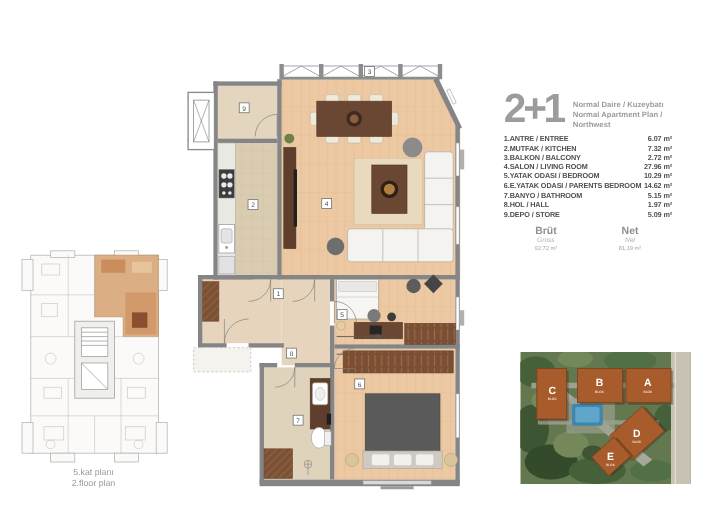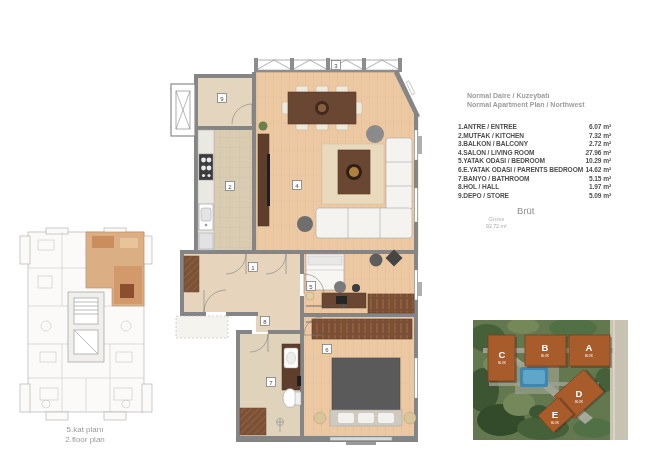--- a/index.html
+++ b/index.html
@@ -10,21 +10,21 @@
   #info-header{left:458px;top:84px;width:172px;display:flex;align-items:flex-start;}
   #apt-type{font-size:37px;font-weight:bold;color:#9c9c9c;letter-spacing:-3px;line-height:30px;}
   #apt-sub{margin-left:9px;padding-top:7px;}
   #apt-sub div{font-size:7px;font-weight:bold;color:#9c9c9c;line-height:9px;letter-spacing:0;}
   #room-list{left:458px;top:123px;width:153px;}
   .room-row{display:flex;justify-content:space-between;font-size:6.6px;font-weight:bold;
             color:#4f4f4f;line-height:8.6px;letter-spacing:-0.1px;}
   .room-row .val{color:#4f4f4f;}
   #totals{left:458px;top:206px;width:153px;display:flex;}
   .tot-col{width:50%;text-align:center;}
-  .tot-title{font-size:9.5px;font-weight:normal;color:#8f8f8f;line-height:10px;text-align:right;}
+  .tot-title{font-size:9.5px;font-weight:bold;color:#8f8f8f;line-height:10px;}
   .tot-sub{font-size:6px;font-style:italic;color:#b3b3b3;line-height:7px;}
   .tot-val{font-size:5.2px;color:#a6a6a6;line-height:6px;}
   
   #keyplan-caption{left:25px;top:425px;width:120px;text-align:center;}
   #keyplan-caption div{font-size:8px;color:#9a9a9a;line-height:9.5px;}
   svg{display:block;}
   text{font-family:"Liberation Sans",sans-serif;}
 </style>
 </head>
 <body>
@@ -333,20 +333,21 @@
           <text x="157" y="293.5">6</text>
         </g>
       <g>
           <rect x="96.5" y="319.5" width="9" height="9" fill="#fff" stroke="#6f6f6f" stroke-width="0.7"></rect>
           <text x="101" y="326.5">7</text>
         </g>
     </g>
   </svg>
 
   <div class="abs" id="info-header">
+    <div id="apt-type">2+1</div>
     <div id="apt-sub">
       <div>Normal Daire / Kuzeybatı</div>
       <div>Normal Apartment Plan / Northwest</div>
     </div>
   </div>
 
   <div class="abs" id="room-list">
     <div class="room-row">
         <span>1.ANTRE / ENTREE</span>
         <span class="val">6.07 m²</span>
@@ -383,20 +384,25 @@
         <span>9.DEPO / STORE</span>
         <span class="val">5.09 m²</span>
       </div>
   </div>
 
   <div class="abs" id="totals">
     <div class="tot-col">
       <div class="tot-title">Brüt</div>
       <div class="tot-sub">Gross</div>
       <div class="tot-val">92,72 m²</div>
+    </div>
+    <div class="tot-col">
+      <div class="tot-title">Net</div>
+      <div class="tot-sub">Net</div>
+      <div class="tot-val">81,19 m²</div>
     </div>
   </div>
 
   <svg class="abs" style="left:473px;top:320px" width="155" height="120" viewBox="0 0 155 120">
     <rect width="155" height="120" fill="#63784f"></rect>
 
     <g>
       <ellipse cx="14" cy="18" rx="18" ry="14" fill="#46603a"></ellipse>
       <ellipse cx="10" cy="70" rx="16" ry="22" fill="#3d5533"></ellipse>
       <ellipse cx="28" cy="100" rx="24" ry="16" fill="#334a2b"></ellipse>

